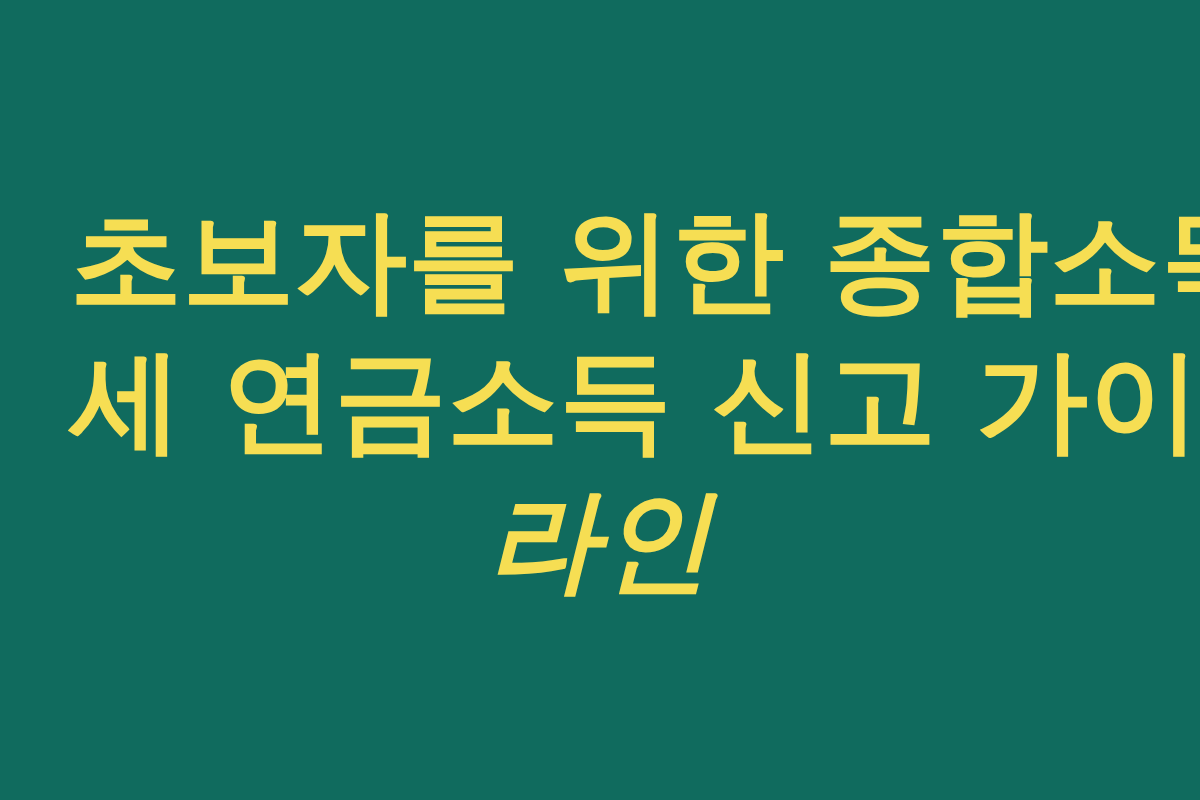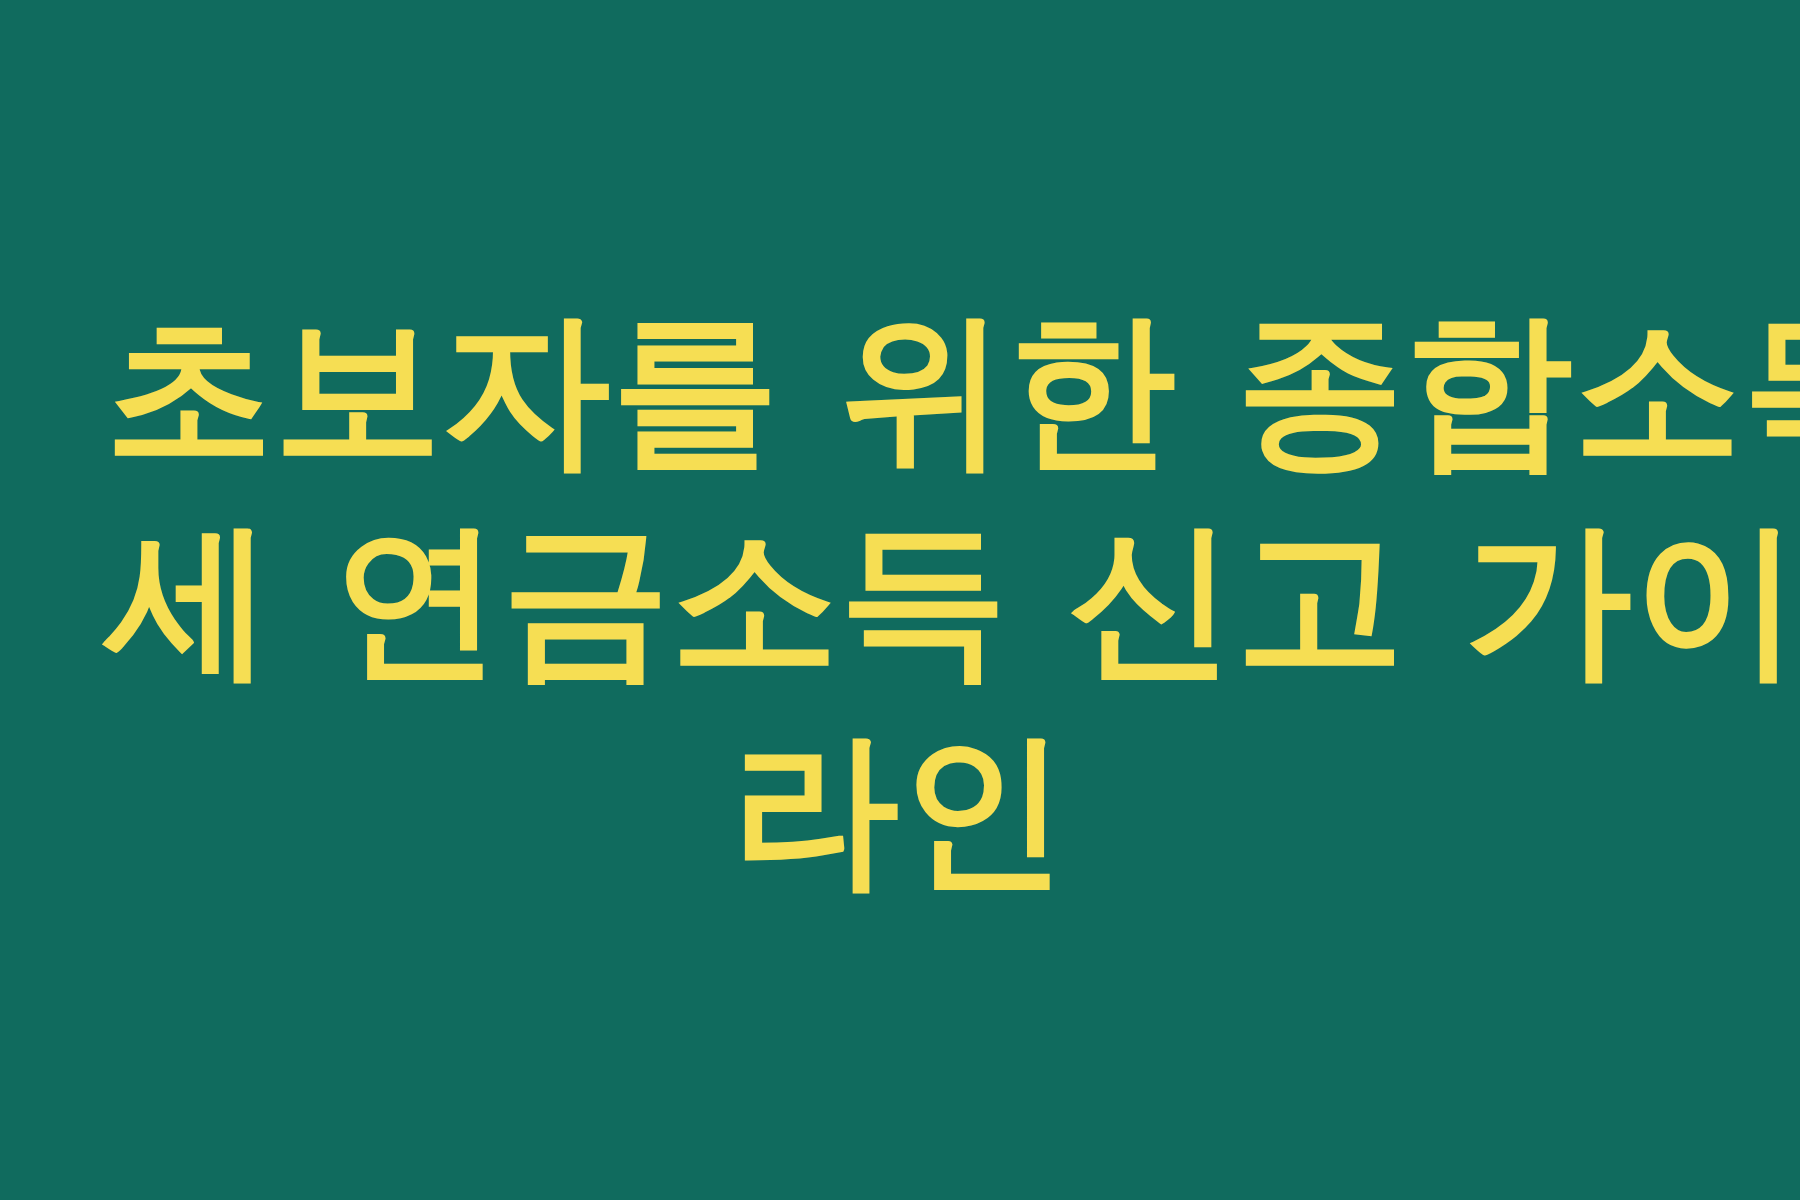--- a/index.html
+++ b/index.html
@@ -42,15 +42,15 @@
     text-rendering: optimizeLegibility;
   }
 </style>
 </head>
 <body>
 
 <div id="banner" style="background: rgb(16, 107, 94);">
   <div id="title-block">
     <span class="title-line" style="color: rgb(246, 222, 83);">초보자를 위한 종합소득</span>
     <span class="title-line" style="color: rgb(246, 222, 83);">세 연금소득 신고 가이드</span>
-    <span class="title-line" style="color: rgb(246, 222, 83);">라인</span>
+    <span class="title-line" style="color: rgb(246, 222, 83); font-style: italic;">라인</span>
   </div>
 </div>
 
 </body></html>

